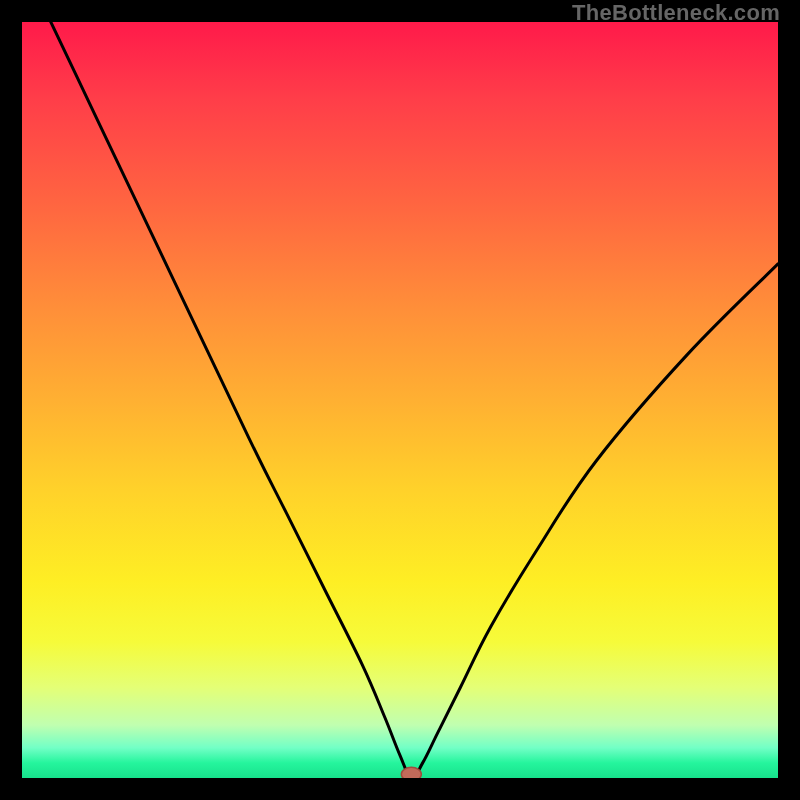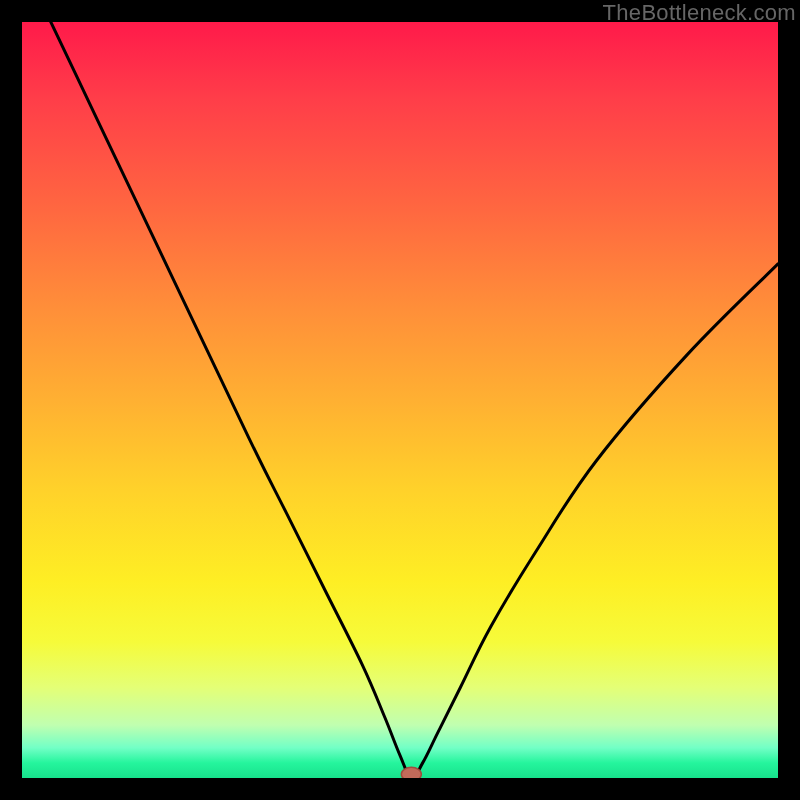--- a/index.html
+++ b/index.html
@@ -39,24 +39,24 @@
       #e4ff76 88%,
       #c0ffb0 93%,
       #72ffc6 96%,
       #25f59d 98%,
       #17e18c 100%
     );
   }
   .watermark {
     position: absolute;
     top: 0px;
-    right: 4px;
+    right: 20px;
     color: #666;
     font-size: 22px;
-    font-weight: 400;
+    font-weight: 700;
     letter-spacing: 0.3px;
   }
   svg.curve {
     position: absolute;
     left: 0; top: 0;
     width: 100%; height: 100%;
   }
 </style>
 </head>
 <body>

